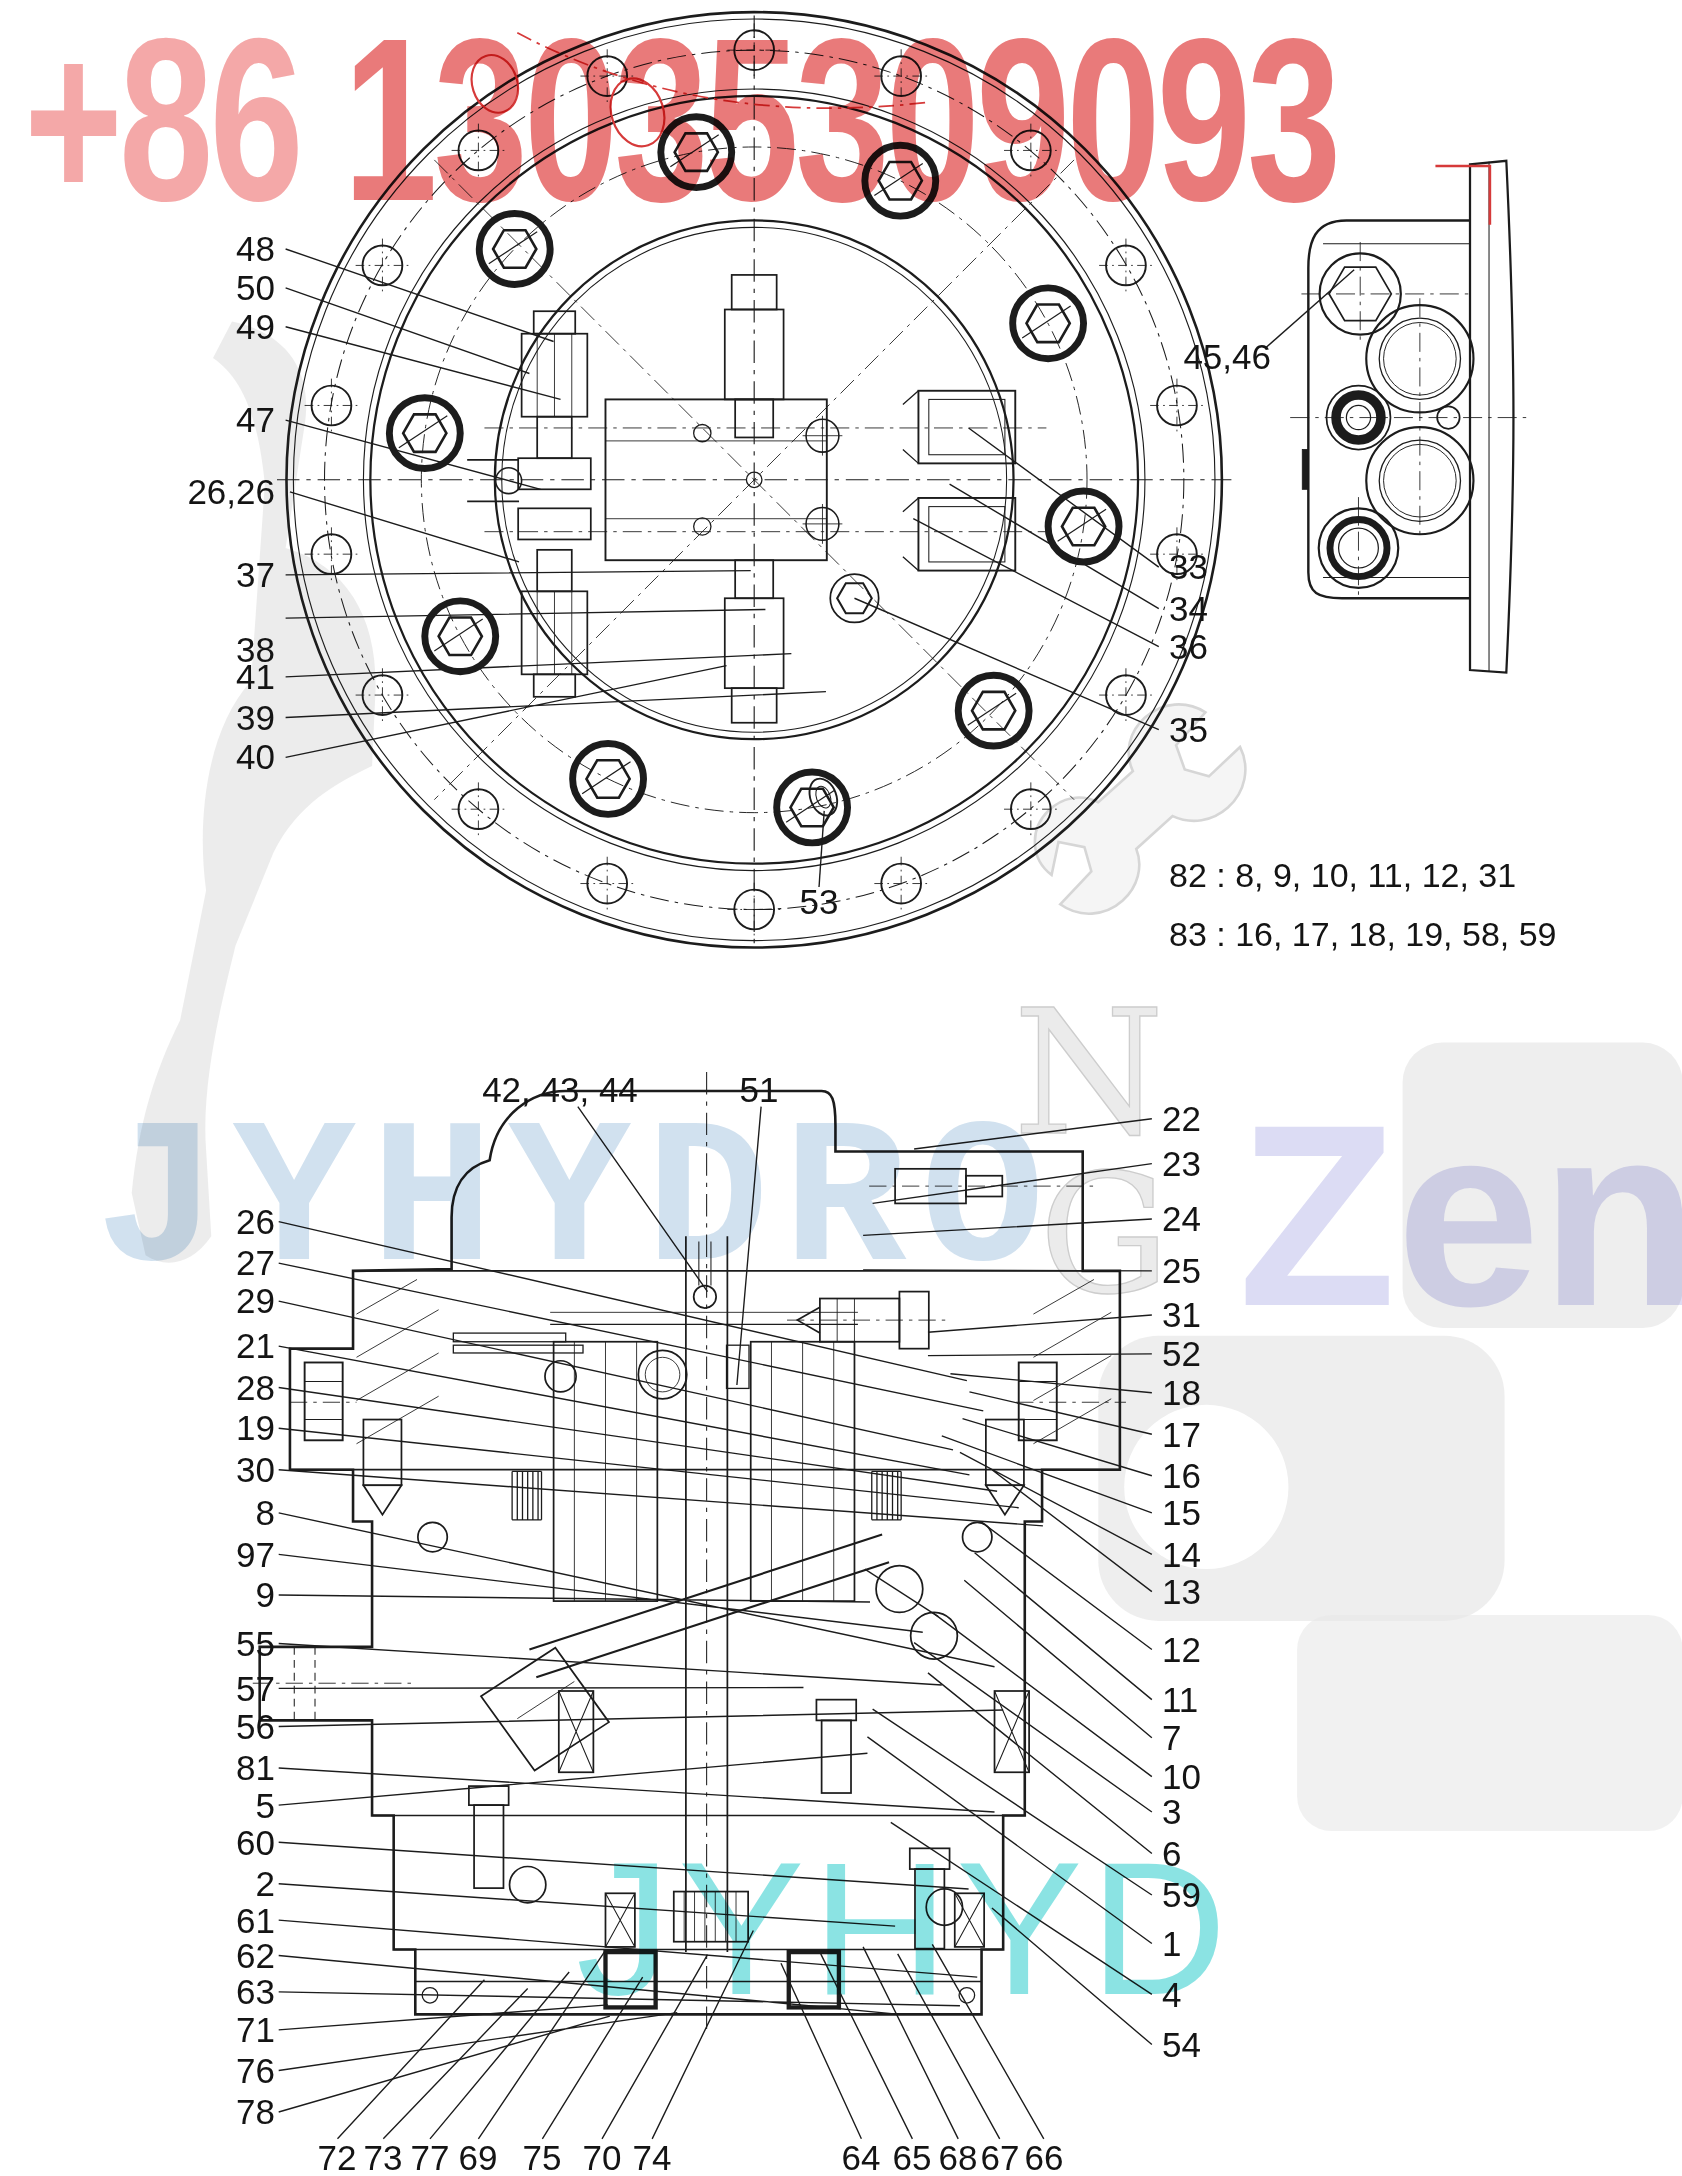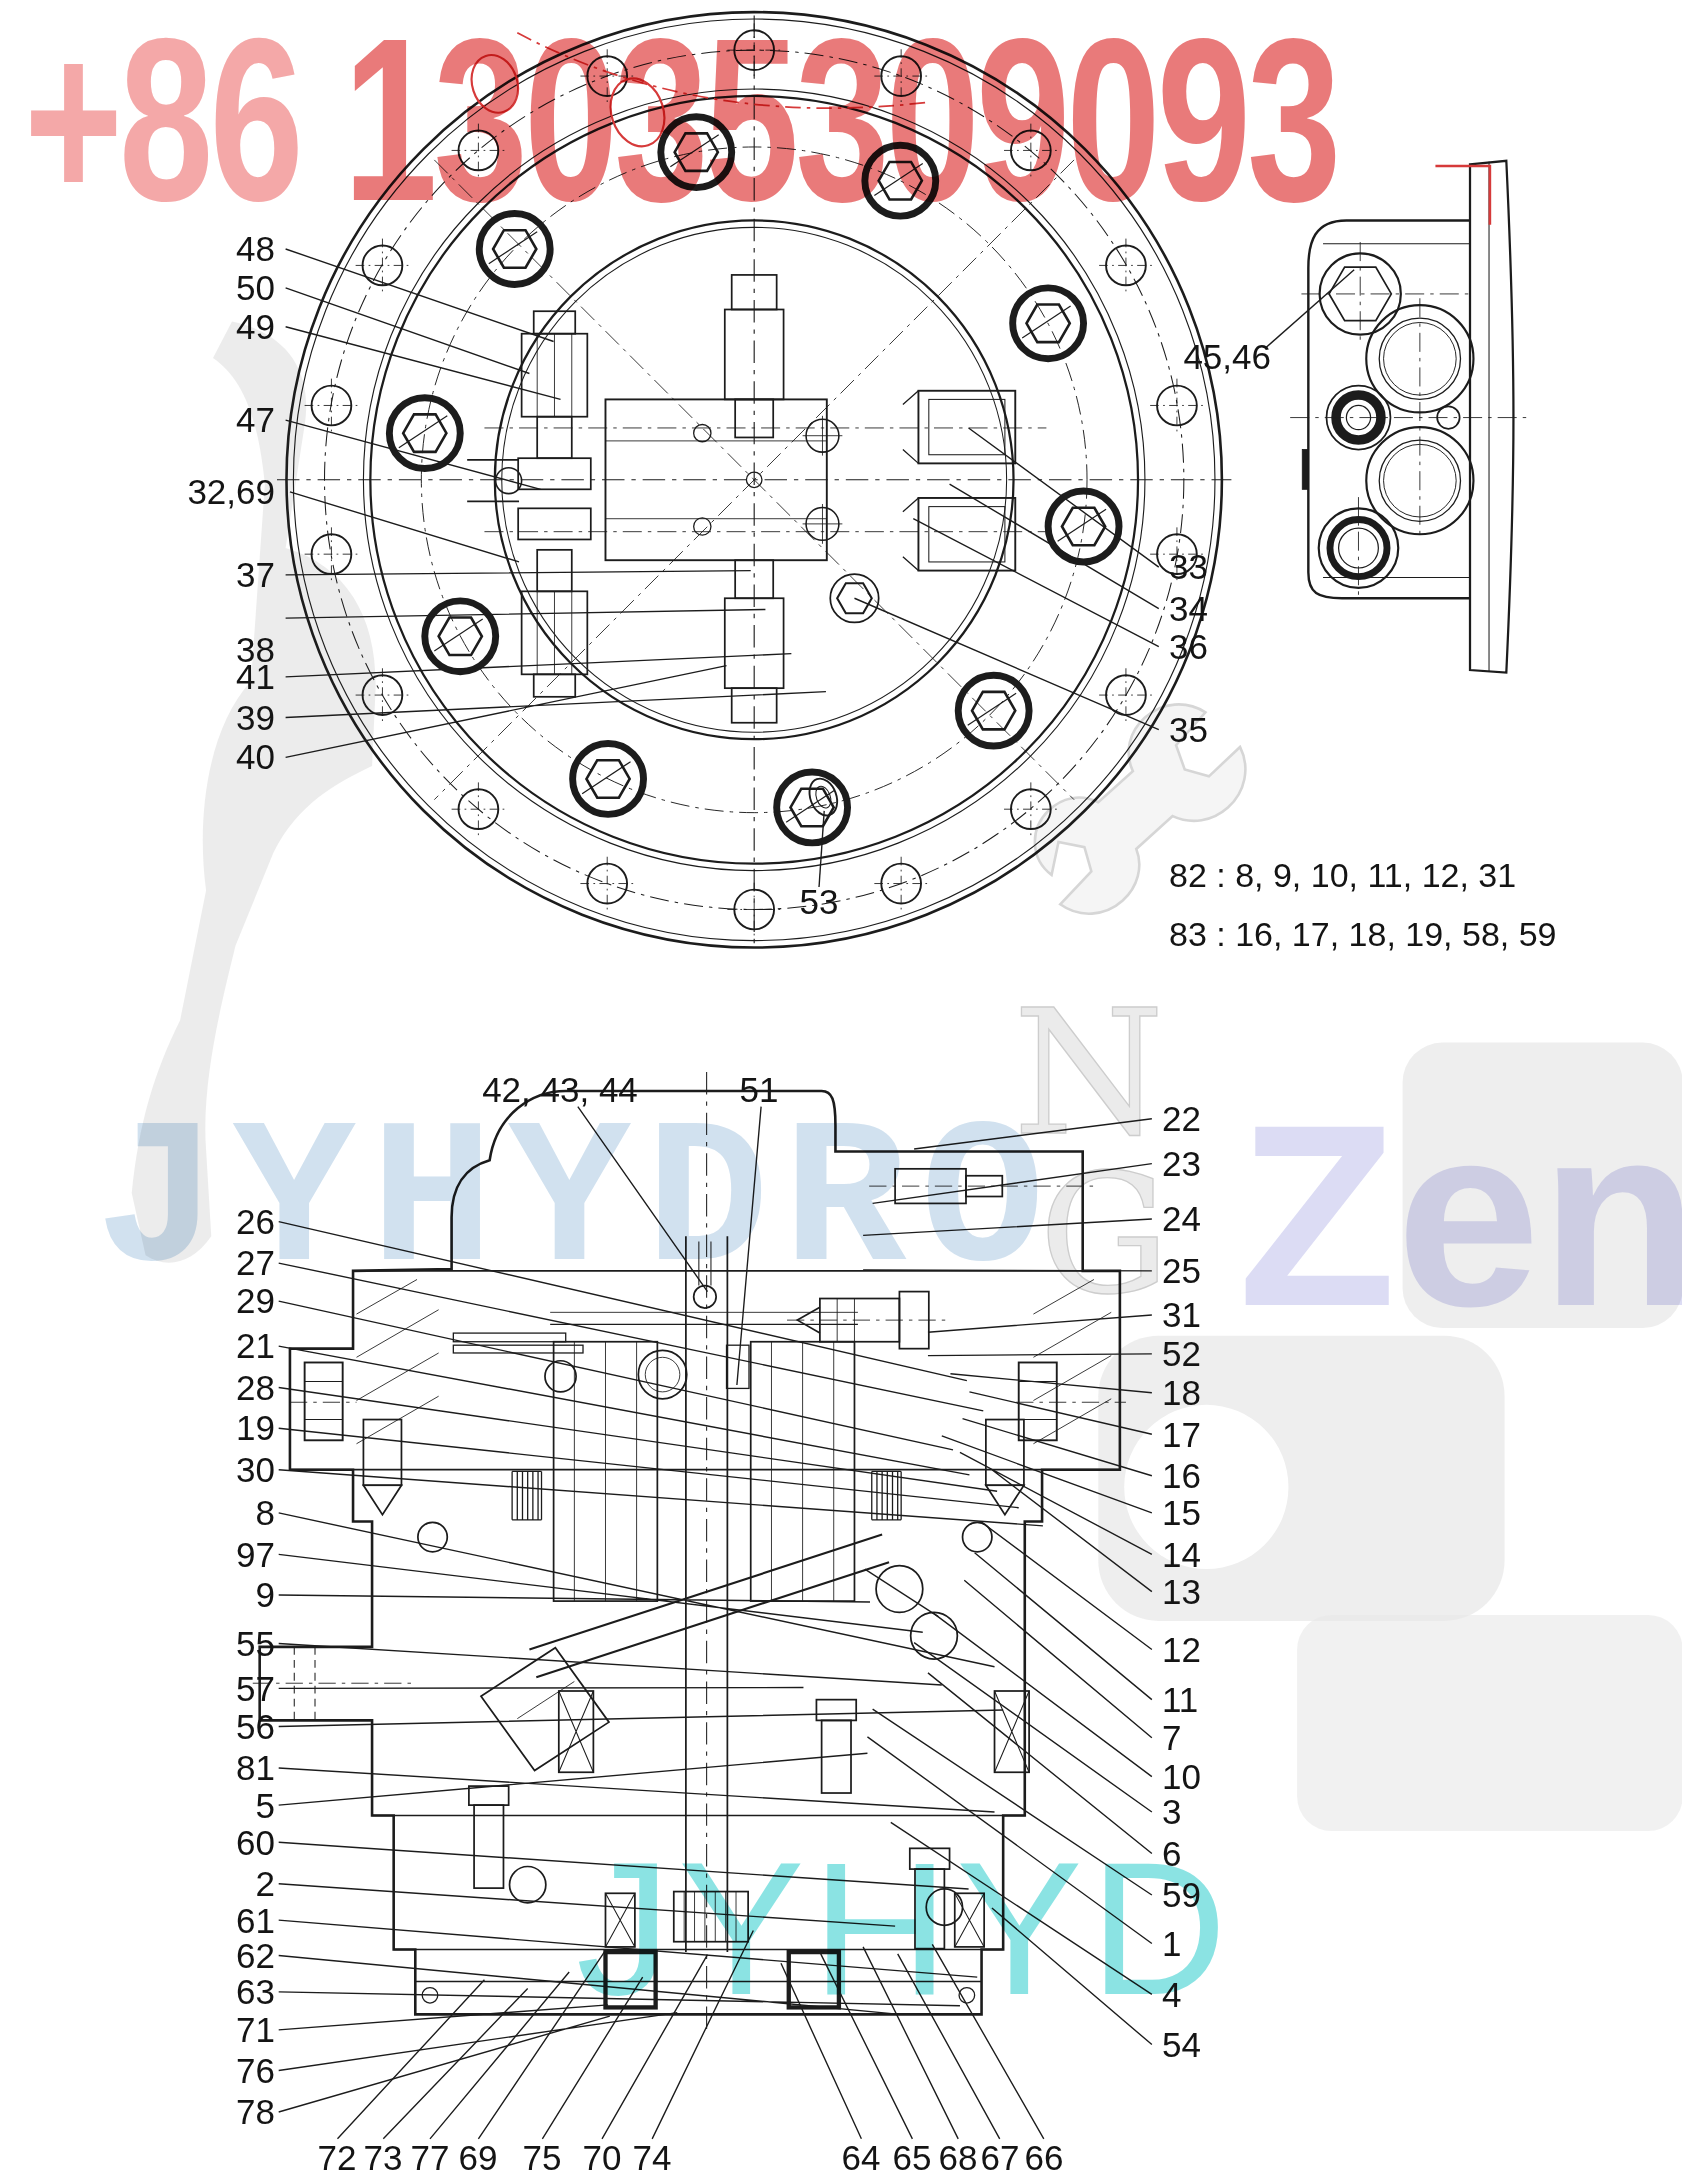--- a/index.html
+++ b/index.html
@@ -315,21 +315,21 @@
   <div class="wm wm-cyan">JYHYD</div>
 
   <div class="phone">
     <span class="p1">+86 </span><span class="p2">13035309093</span>
   </div>
 
   <div class="lbl lbl-l" style="left:275px;top:249px">48</div>
   <div class="lbl lbl-l" style="left:275px;top:288px">50</div>
   <div class="lbl lbl-l" style="left:275px;top:327px">49</div>
   <div class="lbl lbl-l" style="left:275px;top:420px">47</div>
-  <div class="lbl lbl-l" style="left:275px;top:492px">32,69</div>
+  <div class="lbl lbl-l" style="left:275px;top:492px">26,26</div>
   <div class="lbl lbl-l" style="left:275px;top:575px">37</div>
   <div class="lbl lbl-l" style="left:275px;top:650px">38</div>
   <div class="lbl lbl-l" style="left:275px;top:677px">41</div>
   <div class="lbl lbl-l" style="left:275px;top:718px">39</div>
   <div class="lbl lbl-l" style="left:275px;top:757px">40</div>
   <div class="lbl lbl-r" style="left:1169px;top:567px">33</div>
   <div class="lbl lbl-r" style="left:1169px;top:609px">34</div>
   <div class="lbl lbl-r" style="left:1169px;top:647px">36</div>
   <div class="lbl lbl-r" style="left:1169px;top:730px">35</div>
   <div class="lbl" style="left:819px;top:902px">53</div>

